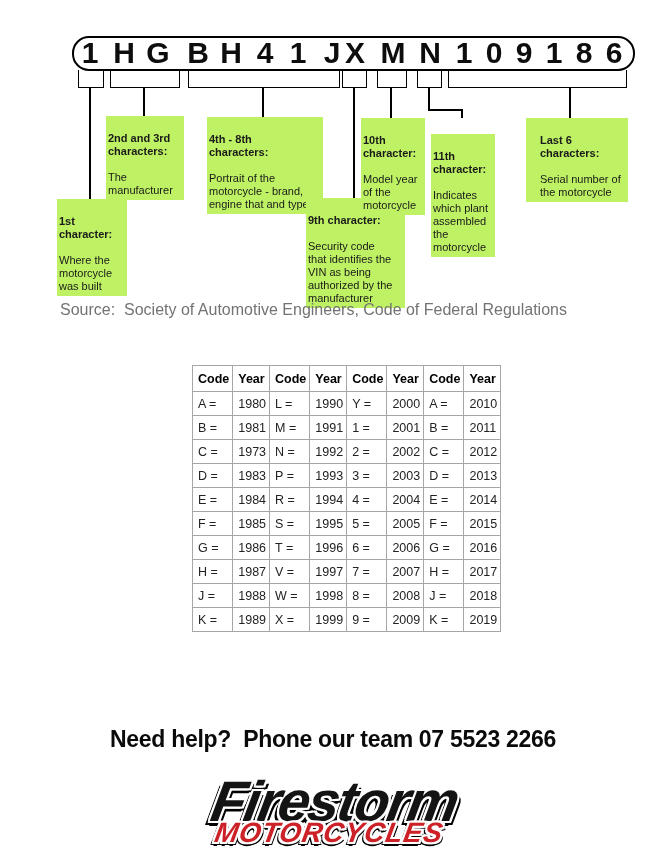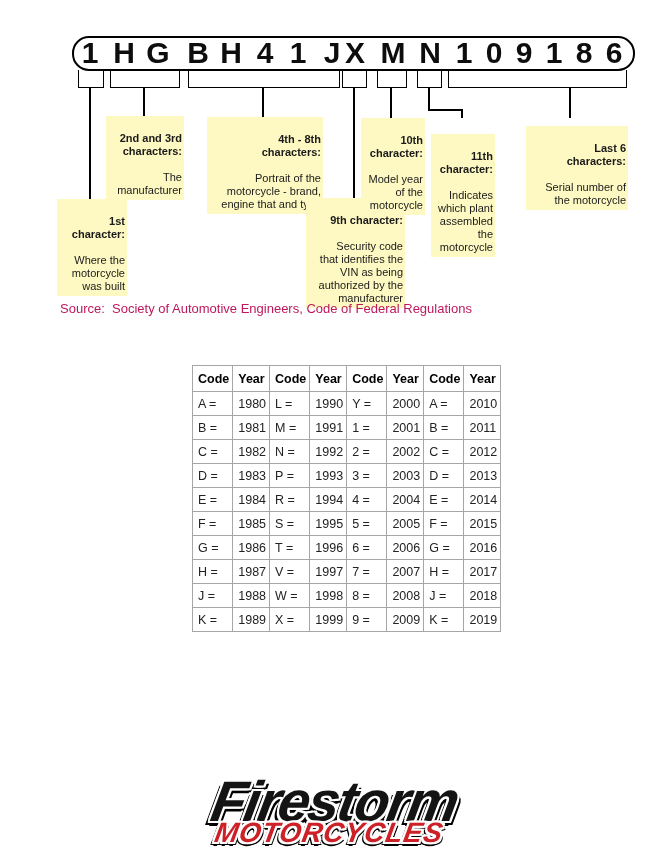--- a/index.html
+++ b/index.html
@@ -19,27 +19,27 @@
   }
   
   .brk{
     position:absolute;top:70px;height:17px;
     border-left:1.5px solid #000;border-right:1.5px solid #000;border-bottom:1.5px solid #000;
   }
   .stem{position:absolute;background:#000;width:1.5px;}
   .stem-h{position:absolute;background:#000;height:1.5px;}
   
   .callout{
-    position:absolute;background:#fef9c3;text-align:right;
+    position:absolute;background:#bef264;text-align:left;
     font-size:11px;line-height:13px;padding:3px 2px;white-space:pre-line;
   }
   .callout .t{font-weight:bold;}
   
   .source{
-    position:absolute;left:60px;top:301px;font-size:13px;color:#be185d;white-space:pre;
+    position:absolute;left:60px;top:301px;font-size:16px;color:#737373;white-space:pre;
   }
   
   table.codes{
     position:absolute;left:192px;top:365px;width:281px;
     border-collapse:collapse;background:#fff;
   }
   table.codes th, table.codes td{
     border:1px solid #a6a6a6;font-size:12.5px;color:#222;
     padding:2px 3px 2px 5px;text-align:left;white-space:nowrap;
   }
@@ -160,21 +160,21 @@
   <div class="callout" style="left:431px;top:118px;width:60px;margin-top:16px;">
     <span class="t">11th
 character:</span><br>
     <span>Indicates
 which plant
 assembled
 the
 motorcycle</span>
   </div>
 
-  <div class="callout" style="left:526px;top:126px;width:86px;padding-left:14px;">
+  <div class="callout" style="left:526px;top:118px;width:86px;padding-left:14px;">
     <span class="t">Last 6
 characters:</span><br>
     <span>Serial number of
 the motorcycle</span>
   </div>
 
   <div class="source">Source:  Society of Automotive Engineers, Code of Federal Regulations</div>
 
   <table class="codes">
     <thead>
@@ -205,21 +205,21 @@
           <td>1981</td>
           <td>M =</td>
           <td>1991</td>
           <td>1 =</td>
           <td>2001</td>
           <td>B =</td>
           <td>2011</td>
         </tr>
         <tr>
           <td>C =</td>
-          <td>1982</td>
+          <td>1973</td>
           <td>N =</td>
           <td>1992</td>
           <td>2 =</td>
           <td>2002</td>
           <td>C =</td>
           <td>2012</td>
         </tr>
         <tr>
           <td>D =</td>
           <td>1983</td>
@@ -287,20 +287,21 @@
           <td>1999</td>
           <td>9 =</td>
           <td>2009</td>
           <td>K =</td>
           <td>2019</td>
         </tr>
       </tbody>
   </table>
 
   <div class="help">
+    <div>Need help?  Phone our team 07 5523 2266</div>
     
   </div>
 
   <div class="logo">
     <div class="logo-name">Firestorm</div>
     <div class="logo-tagline">MOTORCYCLES</div>
   </div>
 
 </div>
 

